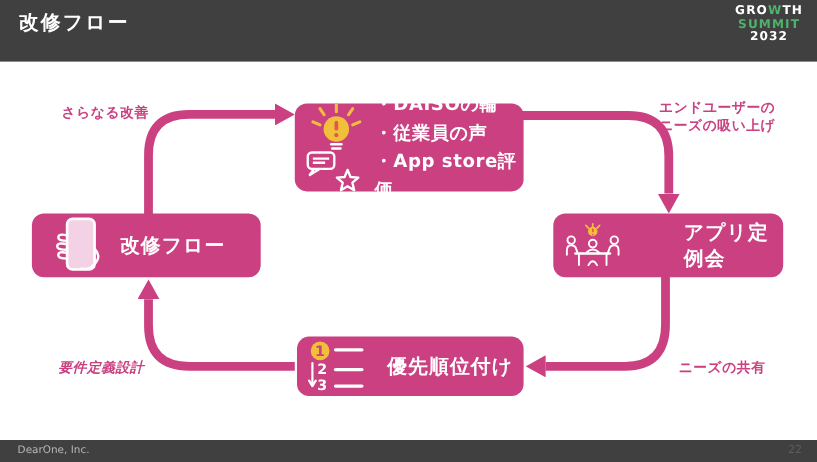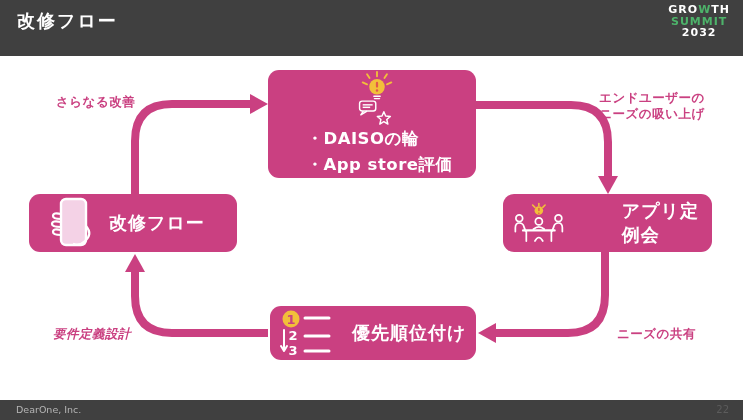--- a/index.html
+++ b/index.html
@@ -19,21 +19,21 @@
   #footer-company { position:absolute; left:16px; top:0; line-height:20px; font-size:9.5px; color:#b5b5b5; }
   #footer-page { position:absolute; right:14px; top:0; line-height:20px; font-size:10px; color:#5c5c5c; }
 
   
   #arrows { position:absolute; left:0; top:0; }
   #arrows path.flow { fill:none; stroke:#ca4081; stroke-width:8; }
 
   
   .node { position:absolute; background:#ca4081; border-radius:11px; display:flex;
           align-items:center; color:#ffffff; font-weight:bold; }
-  #node-top    { left:268px; top:70px;  width:208px; height:108px; padding-left:9px;flex-direction:column; }
+  #node-top    { left:268px; top:94px;  width:208px; height:80px; padding-left:9px; }
   #node-right  { left:503px; top:194px; width:209px; height:58px; padding-left:10px;gap:45px; }
   #node-left   { left:29px;  top:194px; width:208px; height:58px; padding-left:14px; }
   #node-bottom { left:270px; top:306px; width:206px; height:54px; padding-left:10px; }
   .node-label { font-size:18px; letter-spacing:1px; margin-left:12px; }
   #node-top .items { font-size:16.5px; line-height:26px; letter-spacing:0.5px; margin-left:6px; }
 
   
   .edge-label { position:absolute; color:#ca4081; font-weight:bold; font-size:12.5px;
                 letter-spacing:0.5px; line-height:16px; }
   #label-left-to-top   { left:56px;  top:94px; }
@@ -88,20 +88,21 @@
       <g stroke="#ffffff" stroke-width="2.3" fill="none" stroke-linejoin="round">
         <rect x="3" y="50" width="26" height="16" rx="4"></rect>
         <path d="M8,56 H24"></path>
           <path d="M8,60 H20"></path>
         <path d="M9,66 L5,72 L15,66"></path>
         <path d="M42,67 L44.9,74 L52.5,74.6 L46.7,79.5 L48.5,86.9 L42,83 L35.5,86.9 L37.3,79.5 L31.5,74.6 L39.1,74 Z"></path>
       </g>
     </svg>
     <div class="items">
       <div>・DAISOの輪</div>
+      <div>・従業員の声</div>
       <div>・App store評価</div>
     </div>
   </div>
 
   <div id="node-right" class="node">
     <svg width="66" height="52" viewBox="0 0 66 52">
       <g stroke="#f2bf3a" stroke-width="2" stroke-linecap="round">
         <path d="M33,1 V4"></path>
           <path d="M25,3 L28,6"></path>
           <path d="M41,3 L38,6"></path>

